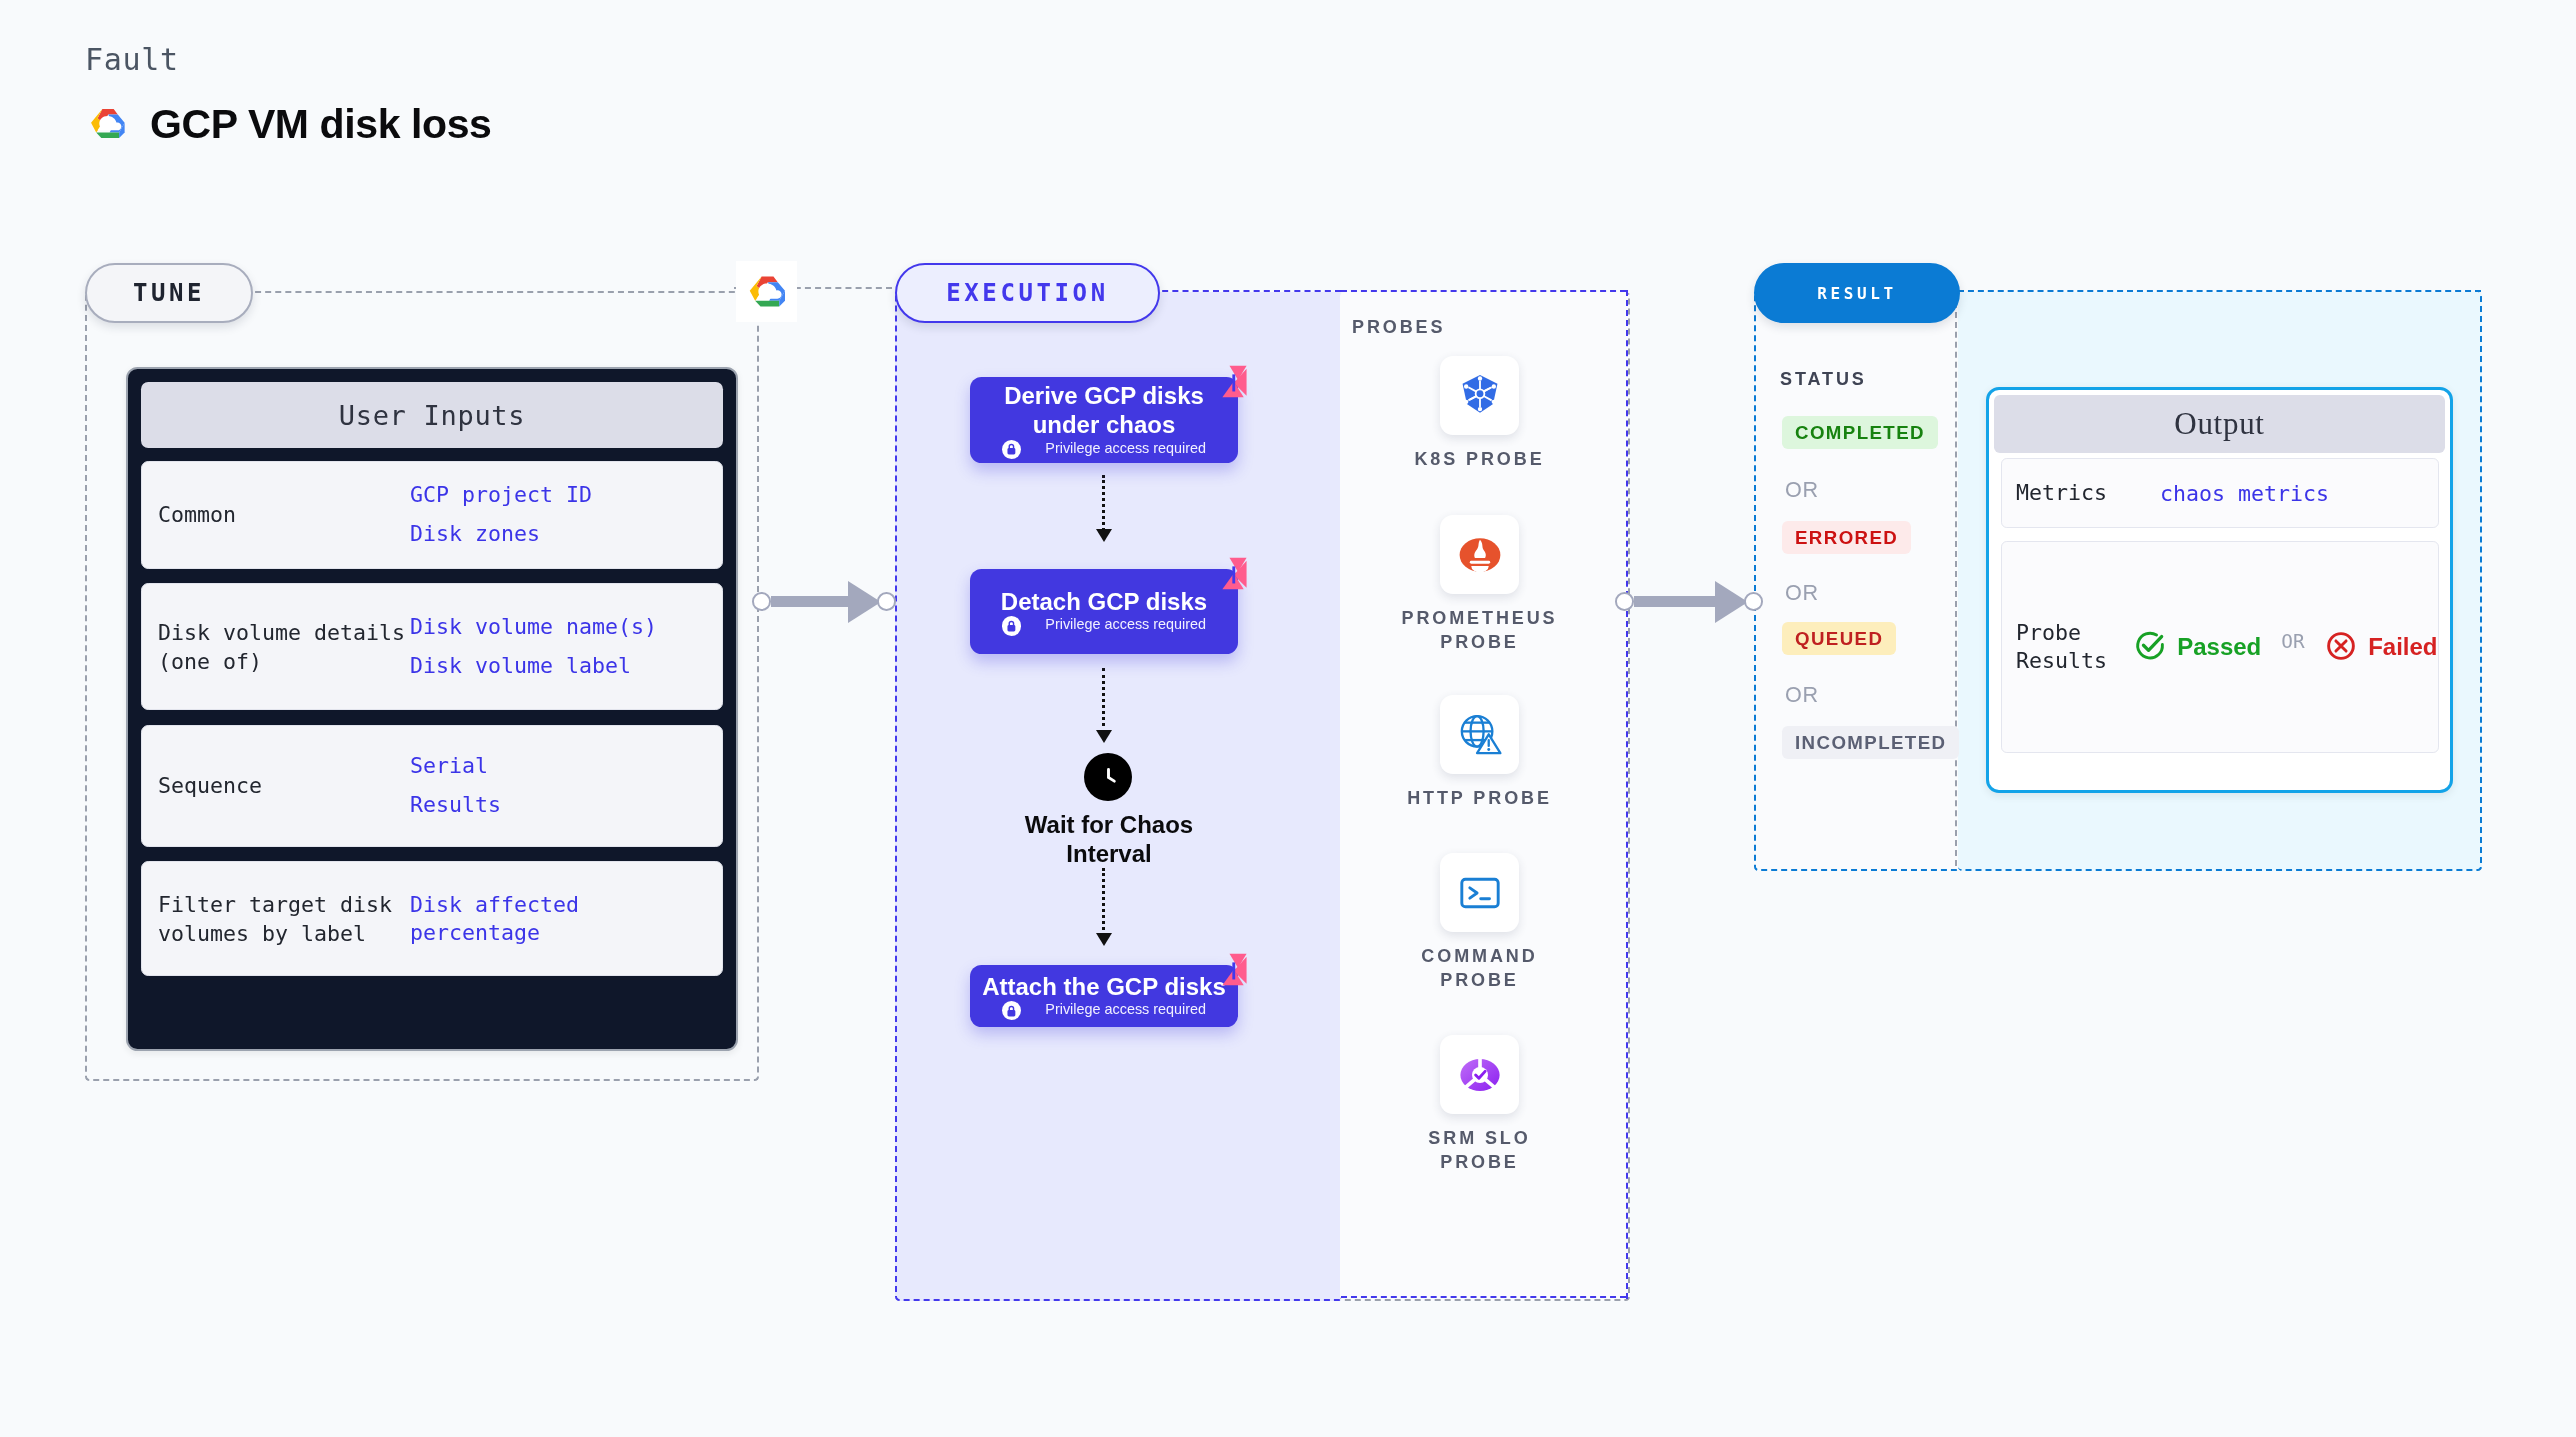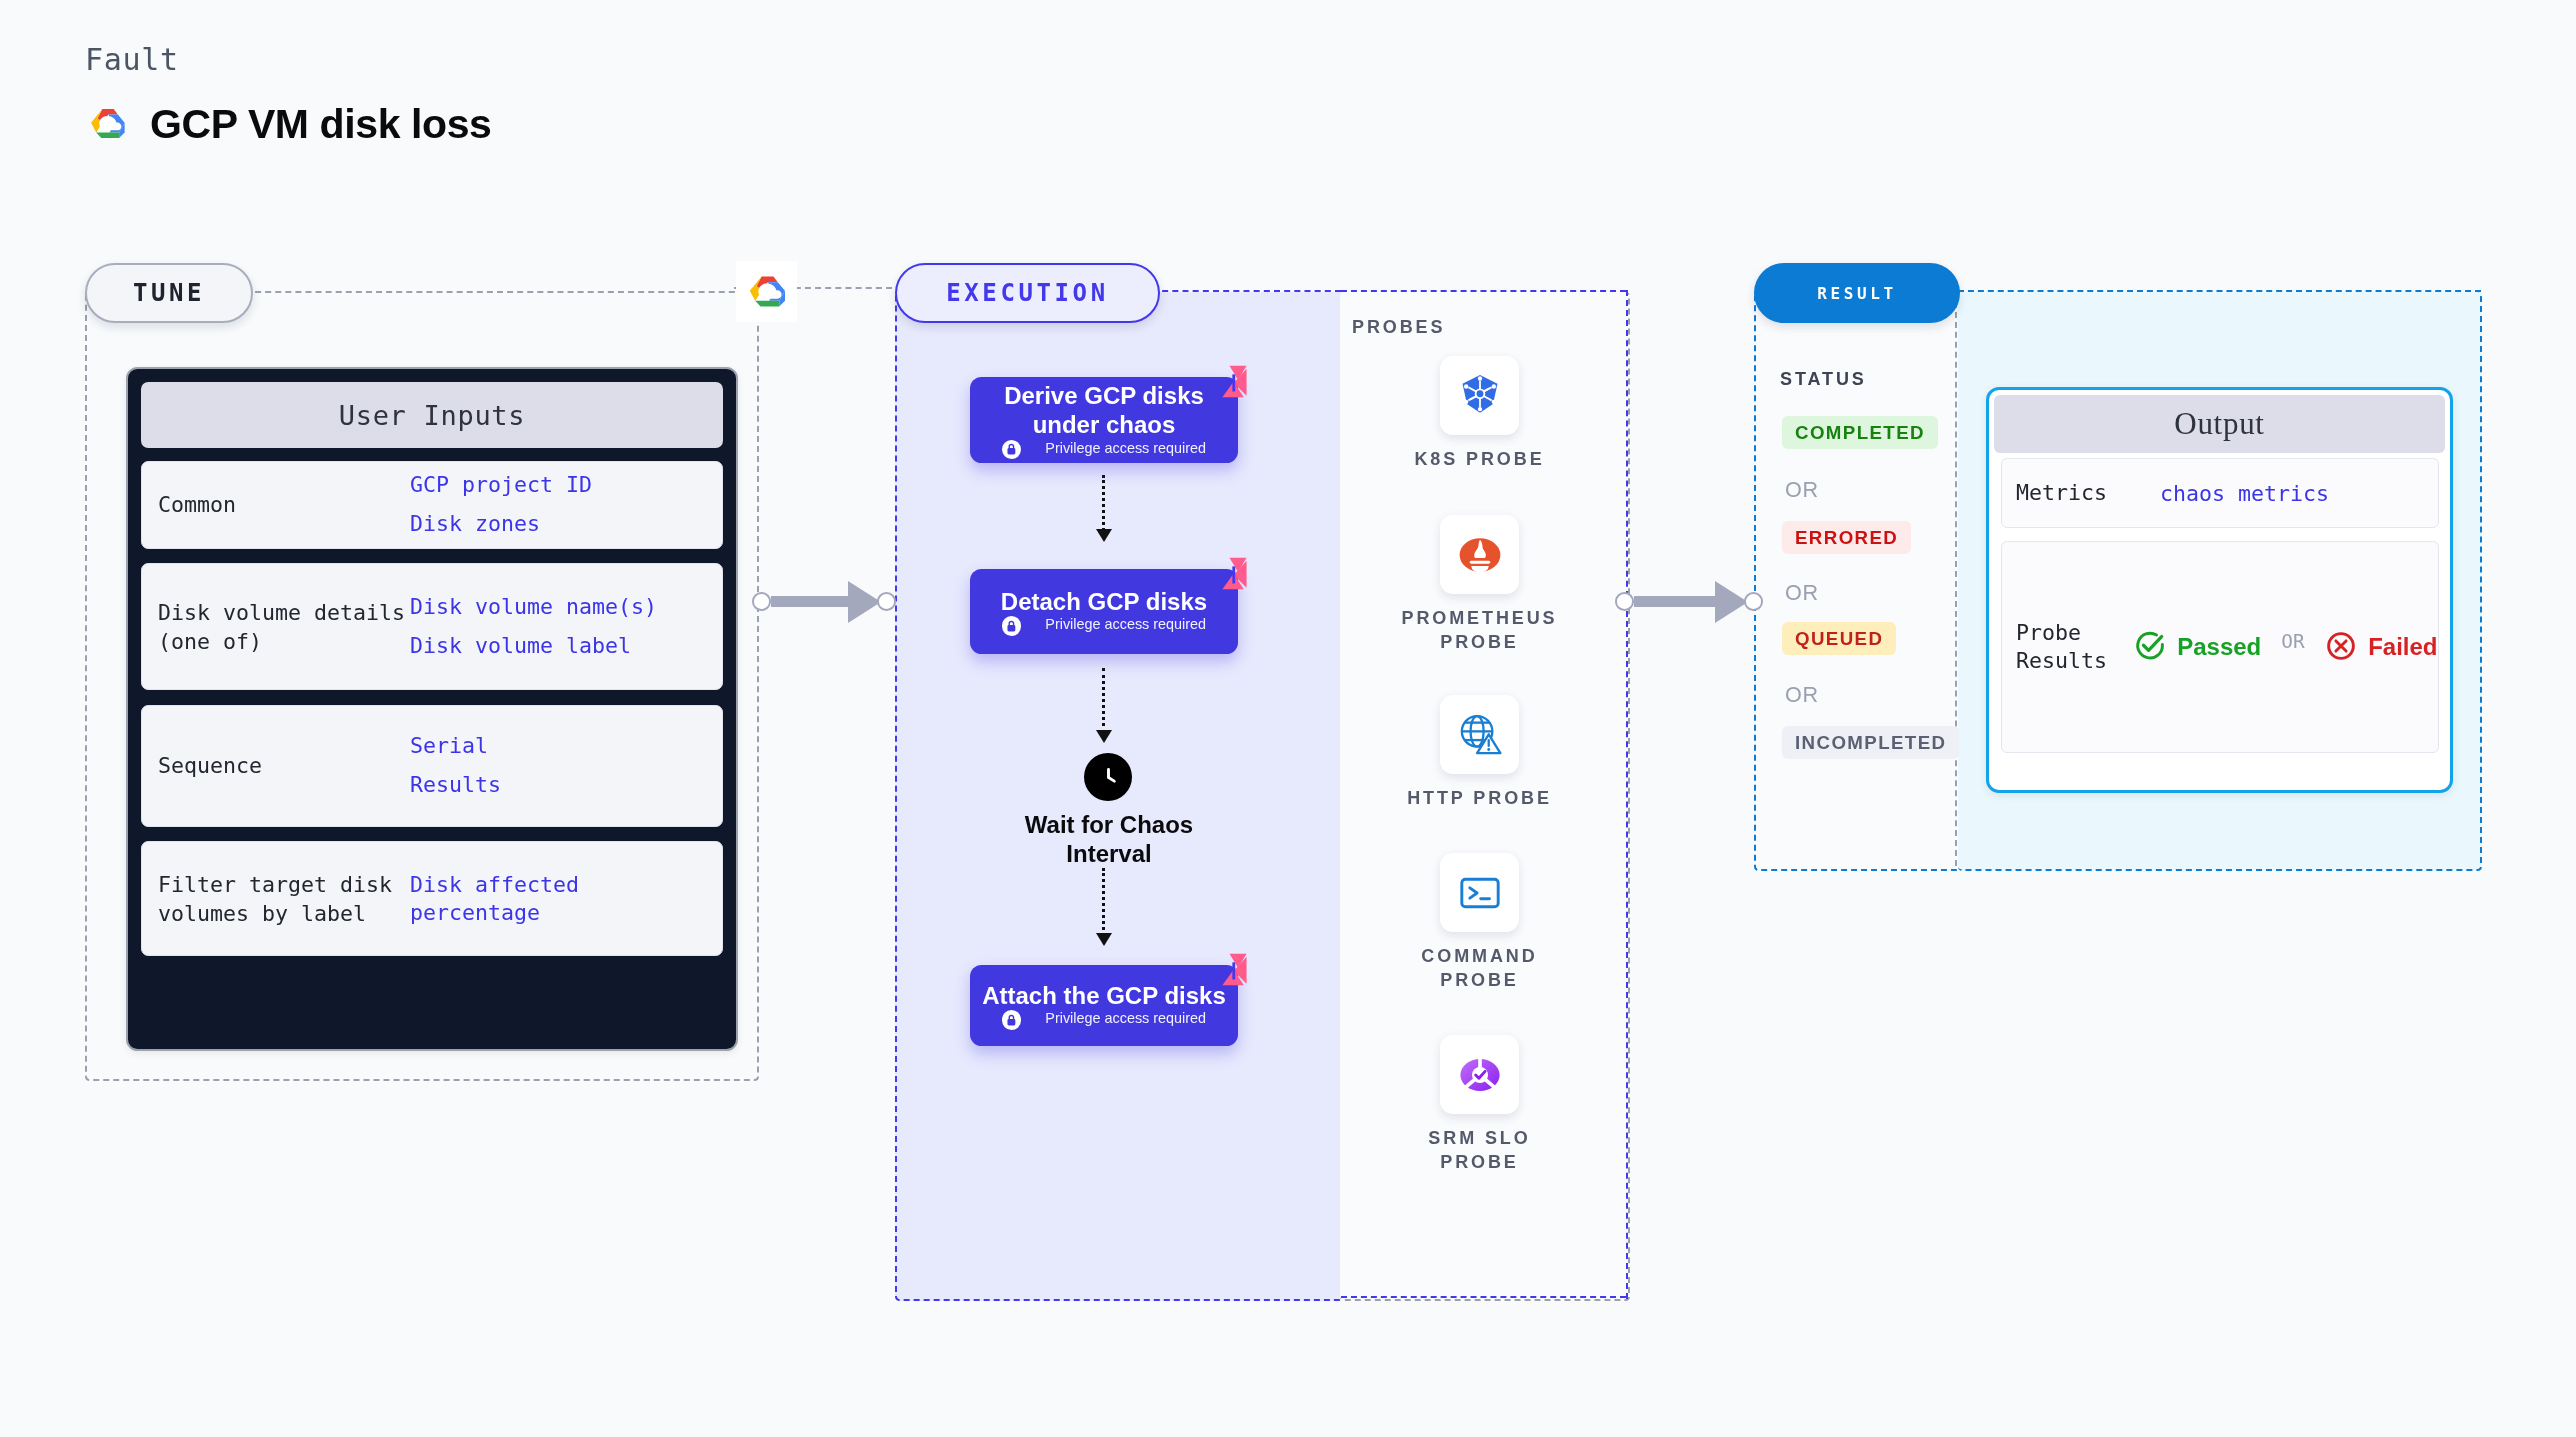--- a/index.html
+++ b/index.html
@@ -131,21 +131,21 @@
     <path d="M47 14 L33 14 L41.5 28.5 L35 40 L49 40 L57 26 Z" fill="#4285f4"></path>
     <path d="M24.5 6 L8 26 L15.5 40 L26 26.5 L17.5 19.5 Z" fill="#fbbc05"></path>
     <path d="M15.5 40 L23 48 L49 48 L49 40 L35 40 Z" fill="#34a853"></path>
     <path d="M49 40 L49 48 L57 40 L57 26 Z" fill="#4285f4"></path>
     <path d="M32 16 c-7 0 -12 5 -12 11 0 1.6 .3 3 1 4.4 l-3.5 5.6 h29 c3.2 0 5.8 -2.6 5.8 -5.8 0 -3.2 -2.6 -5.8 -5.8 -5.8 -.5 0 -1 .06 -1.5 .2 C44 20.2 38.6 16 32 16 z" fill="#ffffff"></path>
   </svg>
 </div>
 
 <div class="abs" id="card-inputs">
   <div class="ui-head">User Inputs</div>
-  <div class="ui-row" style="height:88px">
+  <div class="ui-row" style="height:108px">
     <div class="ui-label">Common</div>
     <div class="ui-vals">
       <span>GCP project ID</span>
       <span>Disk zones</span>
     </div>
   </div>
   <div class="ui-row" style="height:127px">
     <div class="ui-label">Disk volume details (one of)</div>
     <div class="ui-vals">
       <span>Disk volume name(s)</span>
@@ -231,21 +231,21 @@
 <div class="abs" id="clock">
   <svg width="29" height="29" viewBox="0 0 40 40">
     <circle cx="20" cy="20" r="19" fill="#000"></circle>
     <path d="M20 9 V20 L28 25" stroke="#fff" stroke-width="4" stroke-linecap="round" fill="none"></path>
   </svg>
 </div>
 <div class="abs" id="clock-label">Wait for Chaos Interval</div>
 <div class="dashline" style="left:1102px;top:868px;height:68px"></div>
 <div class="arrowhead" style="left:1096px;top:933px"></div>
 
-<div class="abs exec-node" style="left:970px;top:965px;height:81px">
+<div class="abs exec-node" style="left:970px;top:965px;height:62px">
   <span class="litmus">
     <svg width="37" height="35" viewBox="0 0 52 48">
       <path d="M26 2 L50 2 L38 22 Z" fill="#ff5c8d"></path>
       <path d="M50 6 L50 44 L32 26 Z" fill="#ff5c8d"></path>
       <path d="M46 46 L16 46 L32 24 Z" fill="#ff5c8d"></path>
       <path d="M32 14 L32 38" stroke="#4338ec" stroke-width="4" fill="none"></path>
     </svg>
   </span>
   <div class="exec-title">Attach the GCP disks</div>
   <div class="exec-sub">

